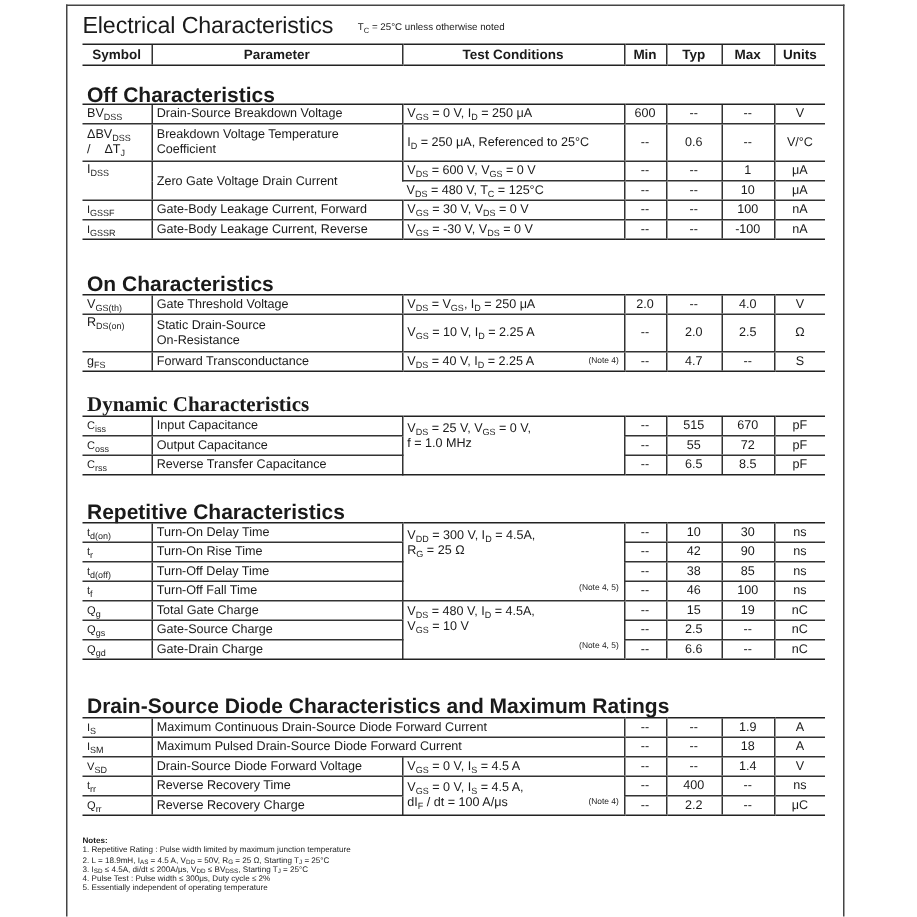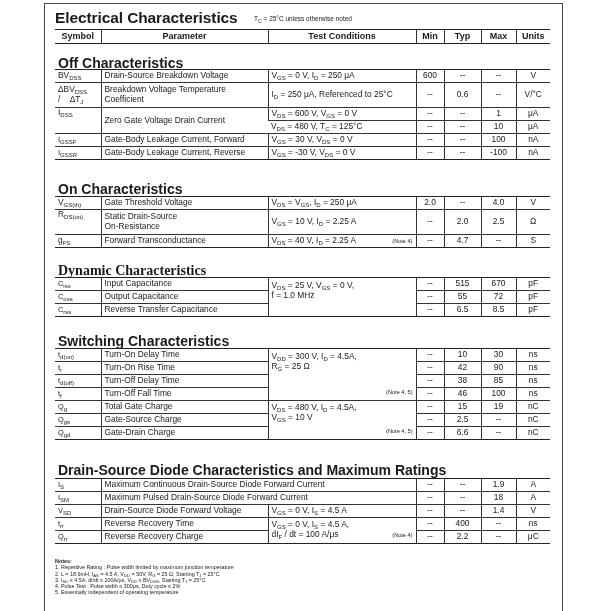--- a/index.html
+++ b/index.html
@@ -1,21 +1,21 @@
 <!DOCTYPE html>
 <html><head>
 <meta charset="utf-8">
 <style>
   html, body { margin: 0; padding: 0; background: #ffffff; }
   body { width: 611px; height: 611px; position: relative; overflow: hidden;
          font-family: "Liberation Sans", sans-serif; color: #1a1a1a; }
   .frame { position: absolute; left: 44px; top: 3px; width: 519px; height: 620px;
            border: 1px solid #444; border-bottom: none; box-sizing: border-box; }
   .title-row { position: absolute; left: 55px; top: 9px; white-space: nowrap; }
-  .title { font-size: 15.5px; font-weight: bold; letter-spacing: -0.1px; text-align: right; }
+  .title { font-size: 15.5px; font-weight: normal; letter-spacing: -0.1px; text-align: right; }
   .title-note { font-size: 6.5px; margin-left: 12px; vertical-align: 2px; }
   .title-note sub { font-size: 5px; }
 
   table { position: absolute; left: 55px; width: 495px; border-collapse: collapse;
           table-layout: fixed; font-size: 8.4px; }
   col.c-sym { width: 46px; } col.c-par { width: 167px; } col.c-cond { width: 148px; }
   col.c-min { width: 28px; } col.c-typ { width: 37px; } col.c-max { width: 35px; } col.c-unit { width: 34px; }
 
   td, th { padding: 0 3px; line-height: 9.6px; height: 12px; vertical-align: middle;
            border-bottom: 1px solid #333; white-space: nowrap; overflow: hidden; }
@@ -209,21 +209,21 @@
         <td class="sym-small">C<sub>rss</sub></td>
         <td>Reverse Transfer Capacitance</td>
         <td class="num">--</td>
         <td class="num">6.5</td>
         <td class="num">8.5</td>
         <td class="num">pF</td>
       </tr>
     </tbody>
   </table>
 
-<div class="section" style="top:333px;">Switching Characteristics</div>
+<div class="section" style="top:333px;">Repetitive Characteristics</div>
 <table id="t-sw" style="top:348px;">
   <colgroup>
       <col class="c-sym">
       <col class="c-par">
       <col class="c-cond">
       <col class="c-min">
       <col class="c-typ">
       <col class="c-max">
       <col class="c-unit">
     </colgroup>

